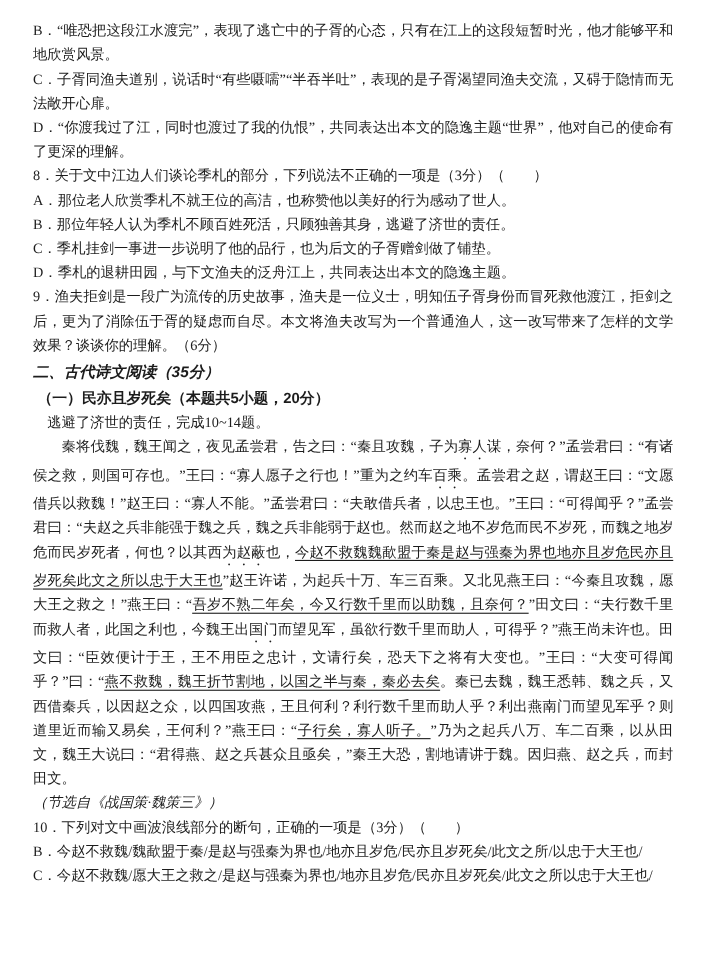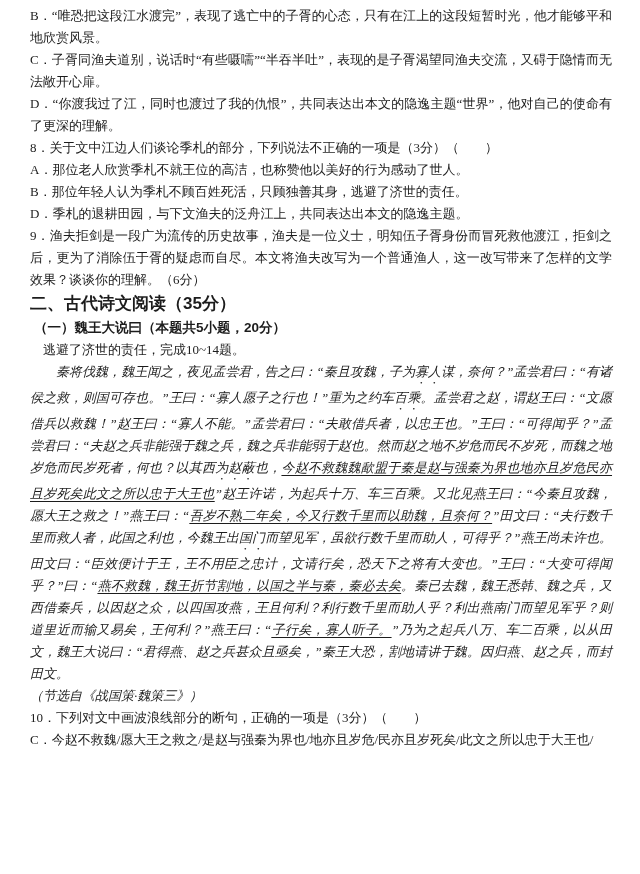--- a/index.html
+++ b/index.html
@@ -3,46 +3,46 @@
 <meta charset="utf-8">
 <style>
   html, body { margin: 0; padding: 0; }
   body {
     width: 640px; height: 874px;
     background: #ffffff;
     color: #1c1c1c;
     font-family: "Liberation Serif", serif;
     overflow: hidden;
   }
-  .page { padding: 5px 28px 0 30px; }
+  .page { padding: 5px 28px 0 30px; margin-top: 12px; }
   p.t {
     margin: 0;
     font-size: 13px;
     line-height: 22px;
     text-align: justify;
     word-break: break-all;
   }
   .heading1 {
     margin: 1px 0 0 0;
-    font-size: 17px;
+    font-size: 14px;
     line-height: 24px;
     font-weight: bold;
     font-family: "Liberation Sans", sans-serif;
+    font-style: italic;
   }
   .heading2 {
     margin: 0 0 0 4px;
     font-size: 13.5px;
     line-height: 23px;
     font-weight: bold;
     font-family: "Liberation Sans", sans-serif;
   }
   .intro { text-indent: 1em; }
   .passage {
     font-size: 12px;
-    font-style: italic;
     text-indent: 2em;
     line-height: 22.3px;
   }
   .source {
     text-align: right;
     font-size: 12px;
     font-style: italic;
     line-height: 24px;
   }
   .seg-dots {
@@ -62,27 +62,29 @@
 
 <div class="page">
 
   <p class="t">B．“唯恐把这段江水渡完”，表现了逃亡中的子胥的心态，只有在江上的这段短暂时光，他才能够平和地欣赏风景。</p>
   <p class="t">C．子胥同渔夫道别，说话时“有些嗫嚅”“半吞半吐”，表现的是子胥渴望同渔夫交流，又碍于隐情而无法敞开心扉。</p>
   <p class="t">D．“你渡我过了江，同时也渡过了我的仇恨”，共同表达出本文的隐逸主题“世界”，他对自己的使命有了更深的理解。</p>
 
   <p class="t">8．关于文中江边人们谈论季札的部分，下列说法不正确的一项是（3分）（　　）</p>
   <p class="t">A．那位老人欣赏季札不就王位的高洁，也称赞他以美好的行为感动了世人。</p>
   <p class="t">B．那位年轻人认为季札不顾百姓死活，只顾独善其身，逃避了济世的责任。</p>
+  <p class="t">C．季札挂剑一事进一步说明了他的品行，也为后文的子胥赠剑做了铺垫。</p>
   <p class="t">D．季札的退耕田园，与下文渔夫的泛舟江上，共同表达出本文的隐逸主题。</p>
 
   <p class="t">9．渔夫拒剑是一段广为流传的历史故事，渔夫是一位义士，明知伍子胥身份而冒死救他渡江，拒剑之后，更为了消除伍于胥的疑虑而自尽。本文将渔夫改写为一个普通渔人，这一改写带来了怎样的文学效果？谈谈你的理解。（6分）</p>
 
   <p class="heading1">二、古代诗文阅读（35分）</p>
-  <p class="heading2">（一）魏王大说曰（本题共5小题，20分）</p>
+  <p class="heading2">（一）民亦且岁死矣（本题共5小题，20分）</p>
   <p class="t intro">逃避了济世的责任，完成10~14题。</p>
 
   <p class="t passage"><span>秦将伐魏，魏王闻之，夜见孟尝君，告之曰：“秦且攻魏，子为</span><span class="seg-dots">寡人</span><span>谋，奈何？”孟尝君曰：“有诸侯之救，则国可存也。”王曰：“寡人愿子之行也！”重为之约车</span><span class="seg-dots">百乘</span><span>。孟尝君之赵，谓赵王曰：“文愿借兵以救魏！”赵王曰：“寡人不能。”孟尝君曰：“夫敢借兵者，以忠王也。”王曰：“可得闻乎？”孟尝君曰：“夫赵之兵非能强于魏之兵，魏之兵非能弱于赵也。然而赵之地不岁危而民不岁死，而魏之地岁危而民岁死者，何也？以其西</span><span class="seg-dots">为赵蔽</span><span>也，</span><span class="seg-wavy">今赵不救魏魏歃盟于秦是赵与强秦为界也地亦且岁危民亦且岁死矣此文之所以忠于大王也</span><span>”赵王许诺，为起兵十万、车三百乘。又北见燕王曰：“今秦且攻魏，愿大王之救之！”燕王曰：“</span><span class="seg-line">吾岁不熟二年矣，今又行数千里而以助魏，且奈何？</span><span>”田文曰：“夫行数千里而救人者，此国之利也，今魏王出</span><span class="seg-dots">国门</span><span>而望见军，虽欲行数千里而助人，可得乎？”燕王尚未许也。田文曰：“臣效便计于王，王不用臣之忠计，文请行矣，恐天下之将有大变也。”王曰：“大变可得闻乎？”曰：“</span><span class="seg-line">燕不救魏，魏王折节割地，以国之半与秦，秦必去矣</span><span>。秦已去魏，魏王悉韩、魏之兵，又西借秦兵，以因赵之众，以四国攻燕，王且何利？利行数千里而助人乎？利出燕南门而望见军乎？则道里近而输又易矣，王何利？”燕王曰：“</span><span class="seg-line">子行矣，寡人听子。</span><span>”乃为之起兵八万、车二百乘，以从田文，魏王大说曰：“君得燕、赵之兵甚众且亟矣，”秦王大恐，割地请讲于魏。因归燕、赵之兵，而封田文。</span></p>
   <p class="t source">（节选自《战国策·魏策三》）</p>
 
   <p class="t">10．下列对文中画波浪线部分的断句，正确的一项是（3分）（　　）</p>
+  <p class="t">B．今赵不救魏/魏歃盟于秦/是赵与强秦为界也/地亦且岁危/民亦且岁死矣/此文之所/以忠于大王也/</p>
   <p class="t">C．今赵不救魏/愿大王之救之/是赵与强秦为界也/地亦且岁危/民亦且岁死矣/此文之所以忠于大王也/</p>
 
 </div>
 
 </body></html>

